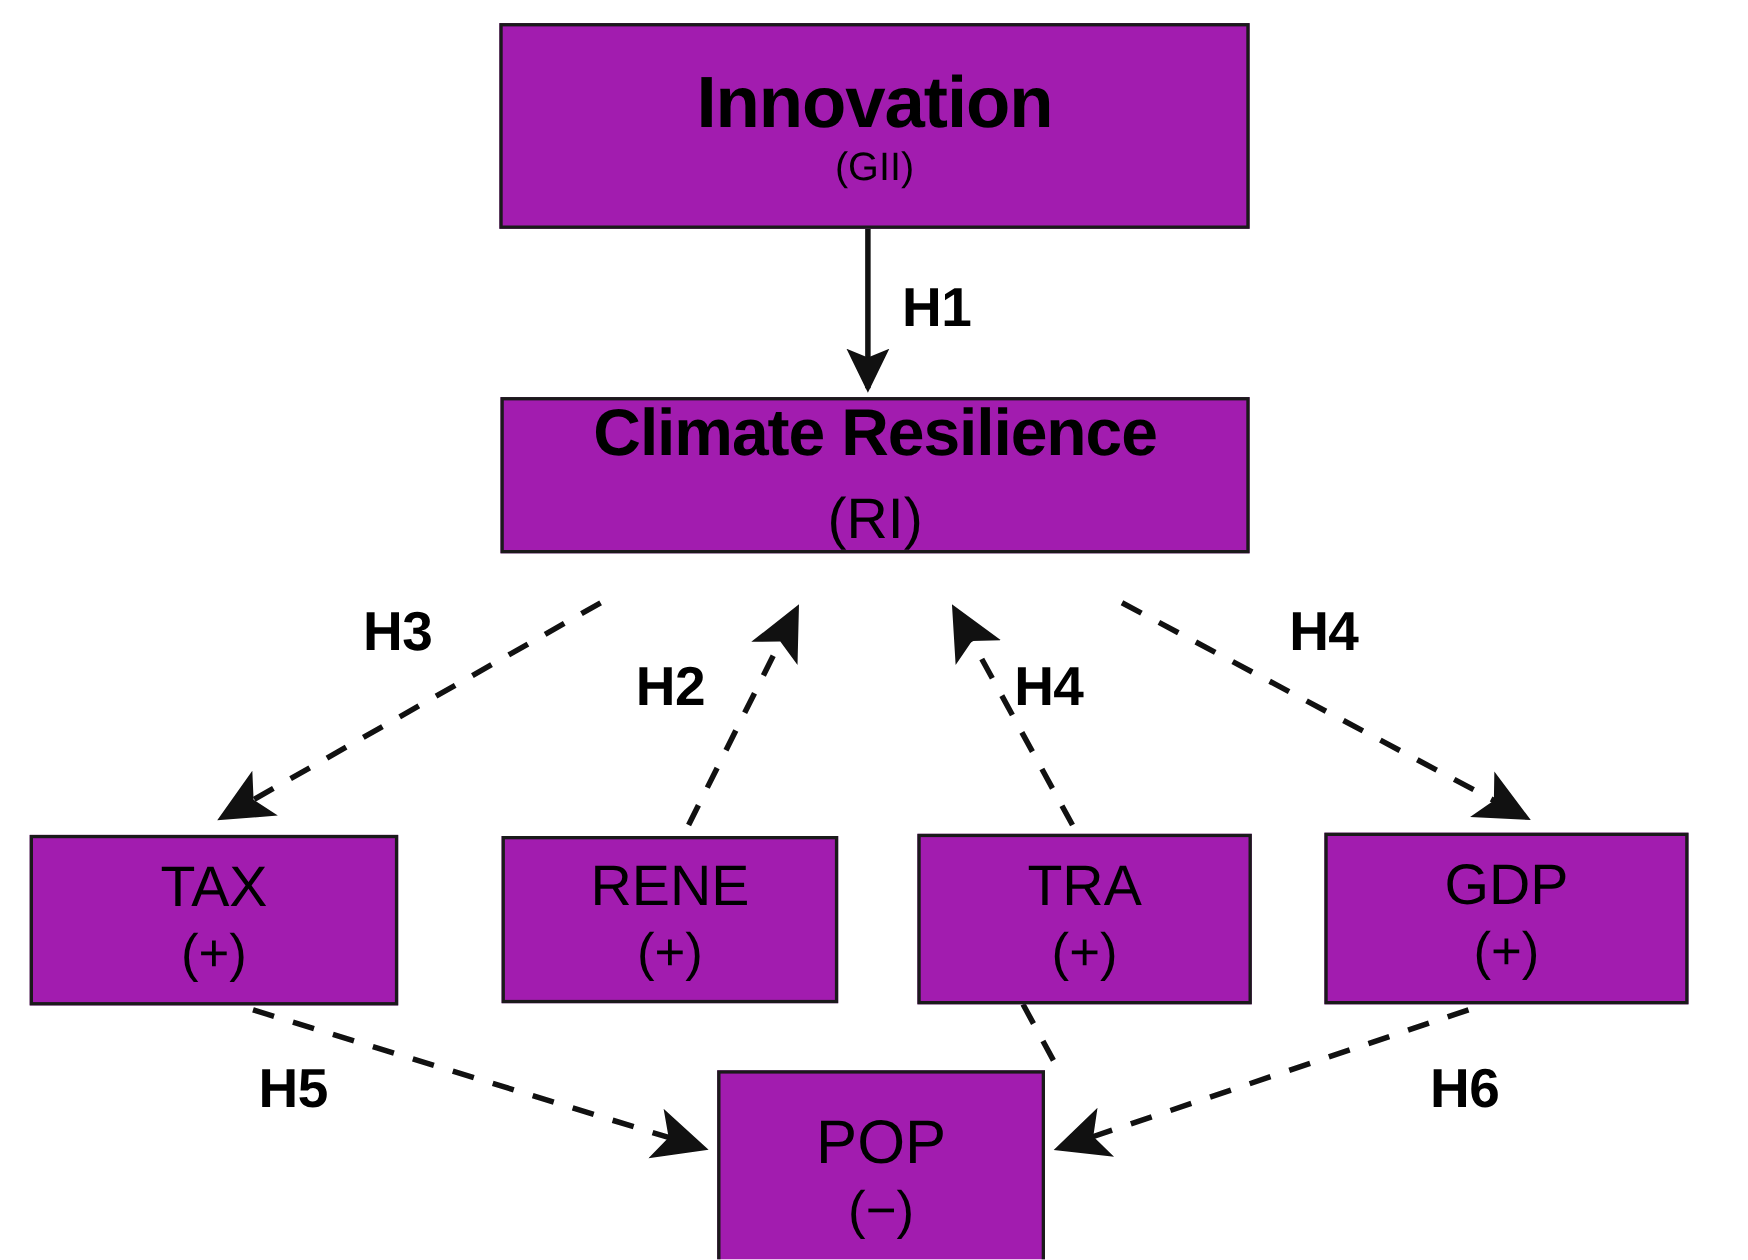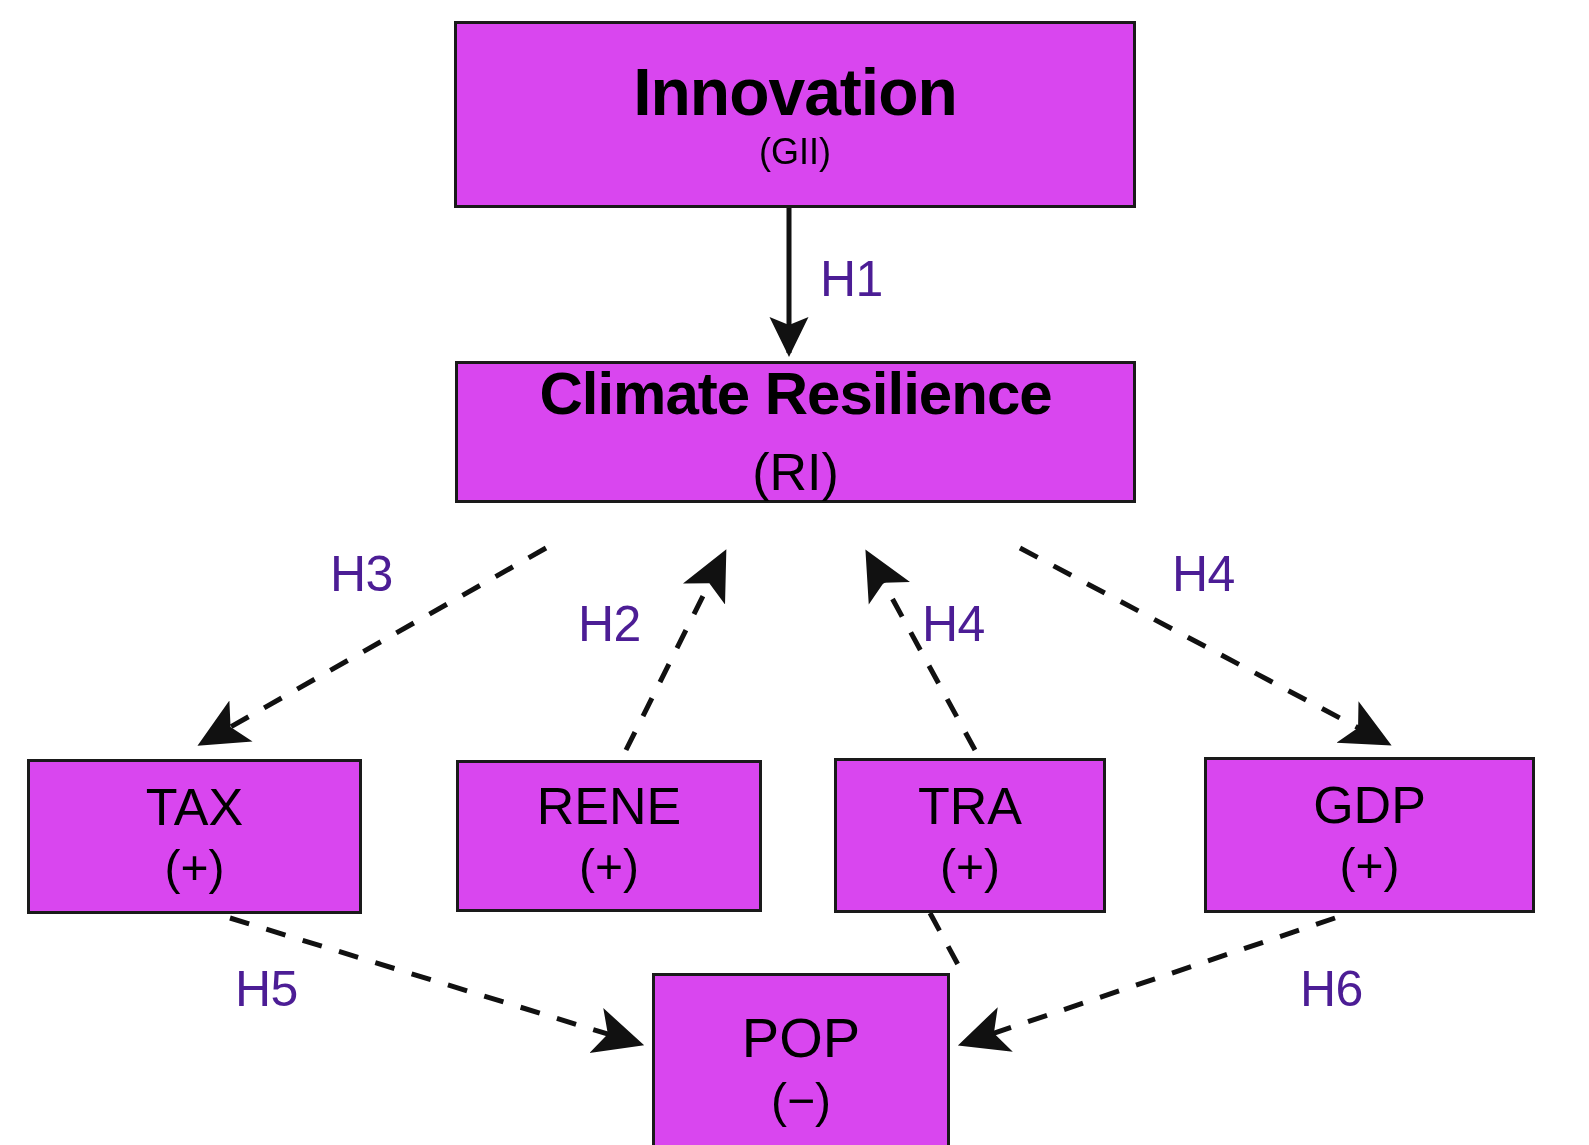--- a/index.html
+++ b/index.html
@@ -14,21 +14,21 @@
     position: relative;
     width: 1589px;
     height: 1145px;
     background: #ffffff;
     overflow: hidden;
   }
   .node {
     position: absolute;
     box-sizing: border-box;
     border: 3px solid #1a1a1a;
-    background: #d946ef;
+    background: #a21caf;
     display: flex;
     flex-direction: column;
     align-items: center;
     justify-content: center;
     text-align: right;
     z-index: 3;
   }
   .node .title {
     display: block;
     line-height: 1.08;
@@ -49,33 +49,33 @@
   #node-resilience { left: 455px; top: 361px; width: 681px; height: 142px; }
   #node-resilience .title { font-size: 60px; font-weight: 700; letter-spacing: -1px; }
   #node-resilience .sub   { font-size: 52px; font-weight: 400; margin-top: 16px; }
 
   
   .driver .title { font-size: 52px; font-weight: 400; letter-spacing: 0px; }
   .driver .sub   { font-size: 48px; font-weight: 400; margin-top: 6px; }
 
   #node-tax  { left: 27px;   top: 759px; width: 335px; height: 155px; }
   #node-rene { left: 456px;  top: 760px; width: 306px; height: 152px; }
-  #node-tra  { left: 834px;  top: 758px; width: 272px; height: 155px; }
+  #node-tra  { left: 834px;  top: 758px; width: 304px; height: 155px; }
   #node-gdp  { left: 1204px; top: 757px; width: 331px; height: 156px; }
 
   #node-pop  { left: 652px;  top: 973px; width: 298px; height: 190px; }
   #node-pop .title { font-size: 56px; font-weight: 400; }
   #node-pop .sub   { font-size: 48px; font-weight: 400; margin-top: 6px; }
 
   
   .edge-label {
     position: absolute;
-    font-weight: 400;
+    font-weight: 700;
     font-size: 50px;
-    color: #4c1d95;
+    color: #000000;
     white-space: nowrap;
     z-index: 4;
     letter-spacing: -0.5px;
   }
   #label-h1 { left: 820px;  top: 250px; }
   #label-h3 { left: 330px;  top: 545px; }
   #label-h2 { left: 578px;  top: 595px; }
   #label-h4a{ left: 922px;  top: 595px; }
   #label-h4b{ left: 1172px; top: 545px; }
   #label-h5 { left: 235px;  top: 960px; }

